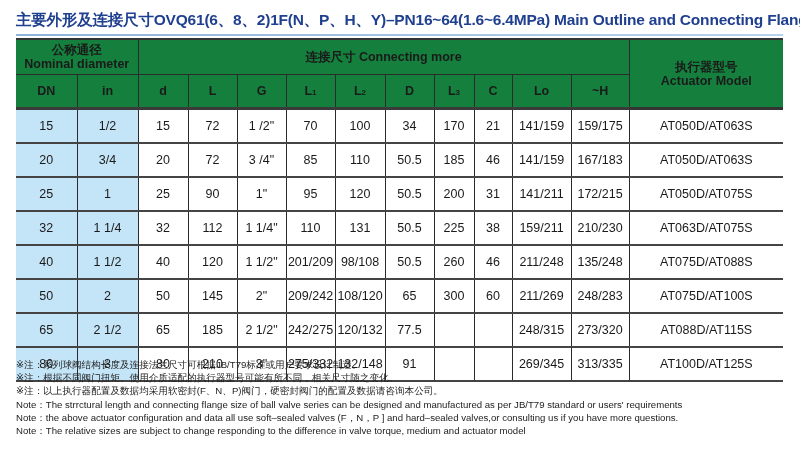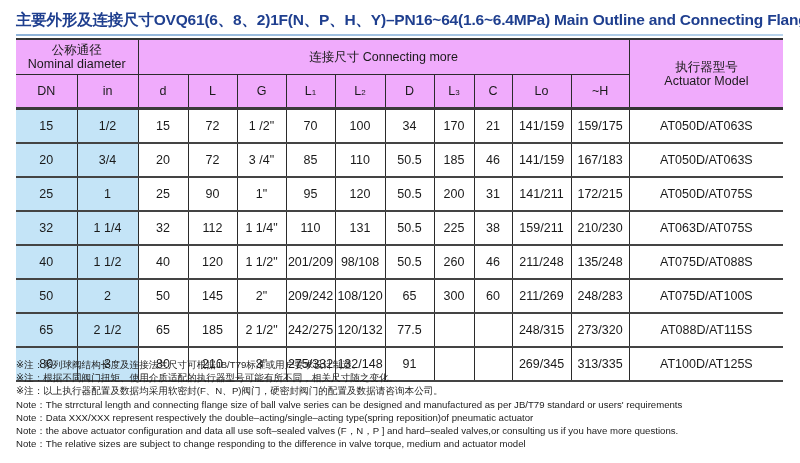--- a/index.html
+++ b/index.html
@@ -6,21 +6,21 @@
   body { width:800px; height:463px; position:relative; overflow:hidden;
          font-family:"Liberation Sans", "DejaVu Sans", sans-serif; color:#1a1a1a; }
   .title { position:absolute; left:16px; top:10px; font-size:15.5px; font-weight:bold;
            color:#1f3f8f; white-space:nowrap; letter-spacing:-0.2px; }
   .title-rule { position:absolute; left:16px; top:34px; width:767px; height:2px;
                 background:linear-gradient(to right,#8fb3d9,#b9d3ec); }
   table.spec { position:absolute; left:16px; top:38px; border-collapse:collapse;
                table-layout:fixed; width:767px; font-size:12.5px; }
   table.spec td, table.spec th { text-align:center; vertical-align:middle; padding:0;
                border:1px solid #2b2b2b; font-weight:normal; white-space:nowrap; }
-  table.spec thead th { background:#f0abfc; height:32px; }
+  table.spec thead th { background:#15803d; height:32px;font-weight:bold; }
   table.spec thead tr.r1 th { height:34px; line-height:14px; }
   table.spec thead { border-bottom:3px solid #333; }
   table.spec thead tr:last-child th { border-bottom:3px solid #3a3a3a; }
   table.spec tbody td { height:32px; background:#fff; }
   table.spec tbody td.blue { background:#c4e4f7; }
   table.spec tbody tr td { border-bottom:2px solid #444; }
   table.spec tr > *:first-child { border-left:none; }
   table.spec tr > *:last-child { border-right:none; }
   table.spec thead tr.r1 th { border-top:2px solid #333; }
   sub.small { font-size:8px; vertical-align:baseline; }
@@ -198,16 +198,15 @@
         <td>AT100D/AT125S</td>
       </tr>
     </tbody>
 </table>
 
 <div class="notes" id="notes">
     <div>※注：系列球阀结构长度及连接法兰尺寸可根据JB/T79标准或用户要求设计制造。</div>
     <div>※注：根据不同阀门扭矩、使用介质适配的执行器型号可能有所不同，相关尺寸随之变化。</div>
     <div>※注：以上执行器配置及数据均采用软密封(F、N、P)阀门，硬密封阀门的配置及数据请咨询本公司。</div>
     <div>Note：The strrctural length and connecting flange size of ball valve series can be designed and manufactured as per JB/T79 standard or users' requirements</div>
-    <div>Note：Data XXX/XXX represent respectively the double–acting/single–acting type(spring reposition)of pneumatic actuator</div>
     <div>Note：the above actuator  configuration and data  all use soft–sealed valves (F，N，P ] and  hard–sealed valves,or consulting us if you have more questions.</div>
     <div>Note：The relative sizes are subject to change responding to the difference in valve torque, medium and actuator model</div>
   </div>
 
 </body></html>

